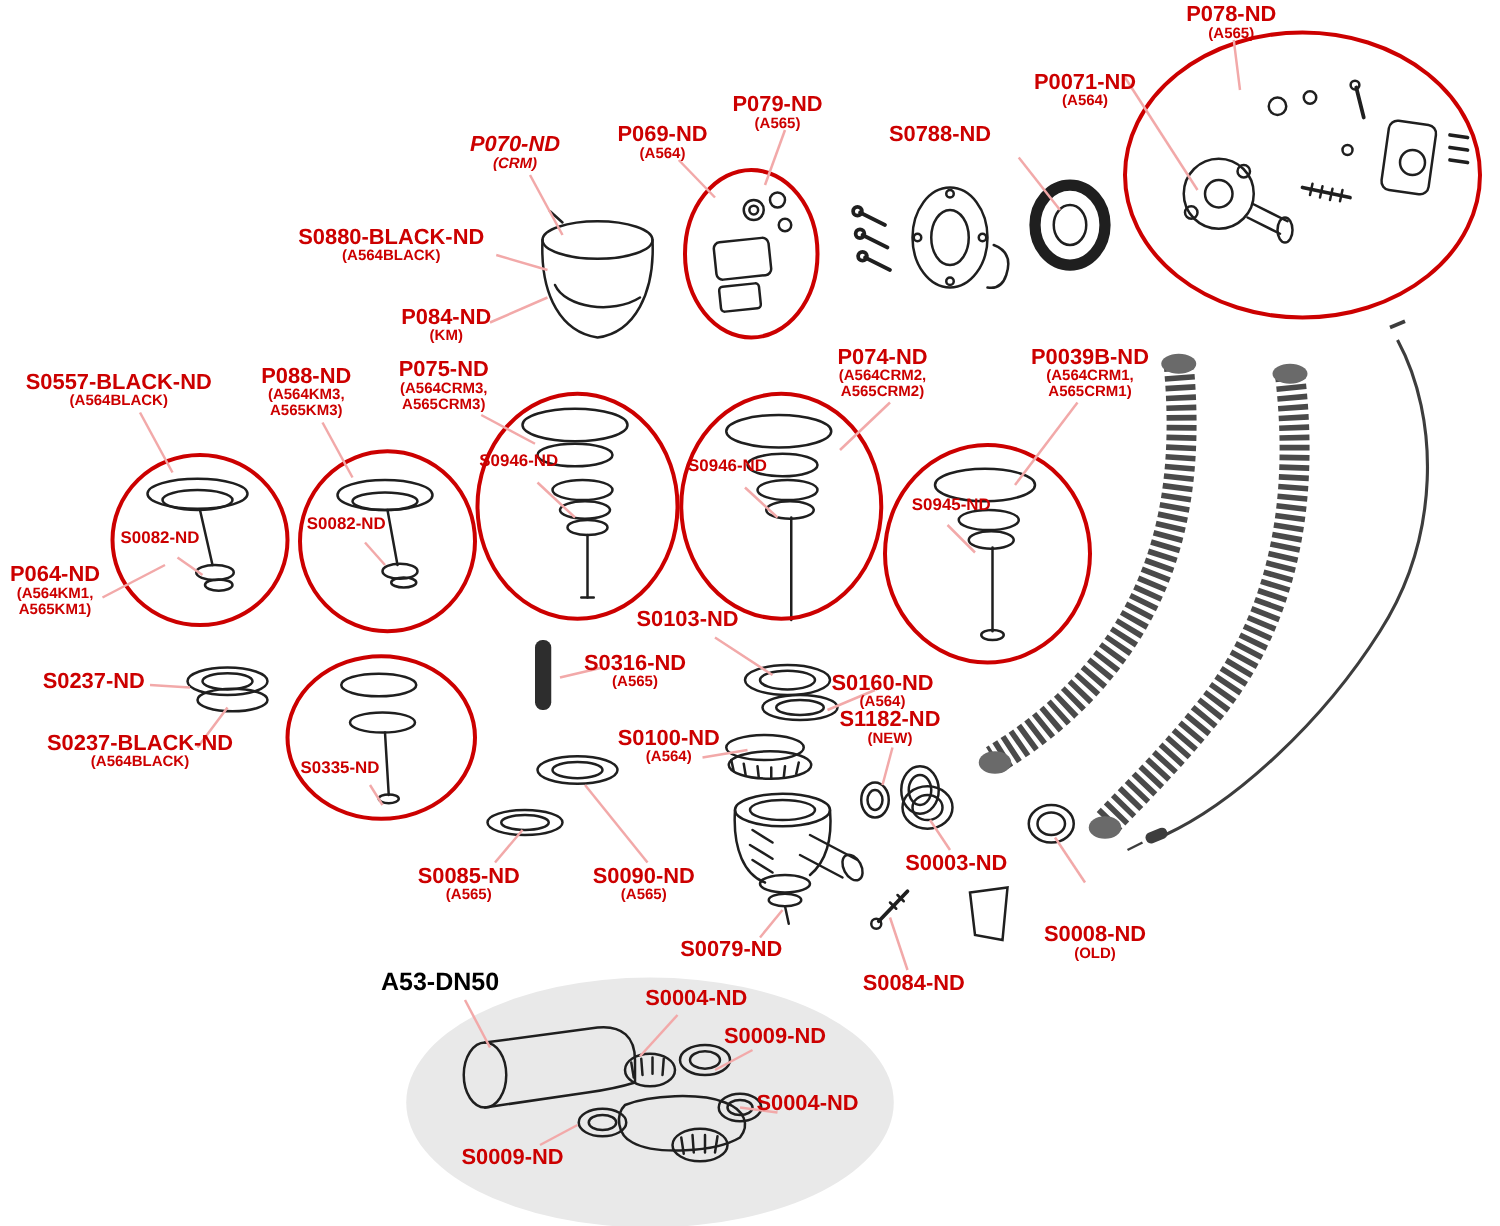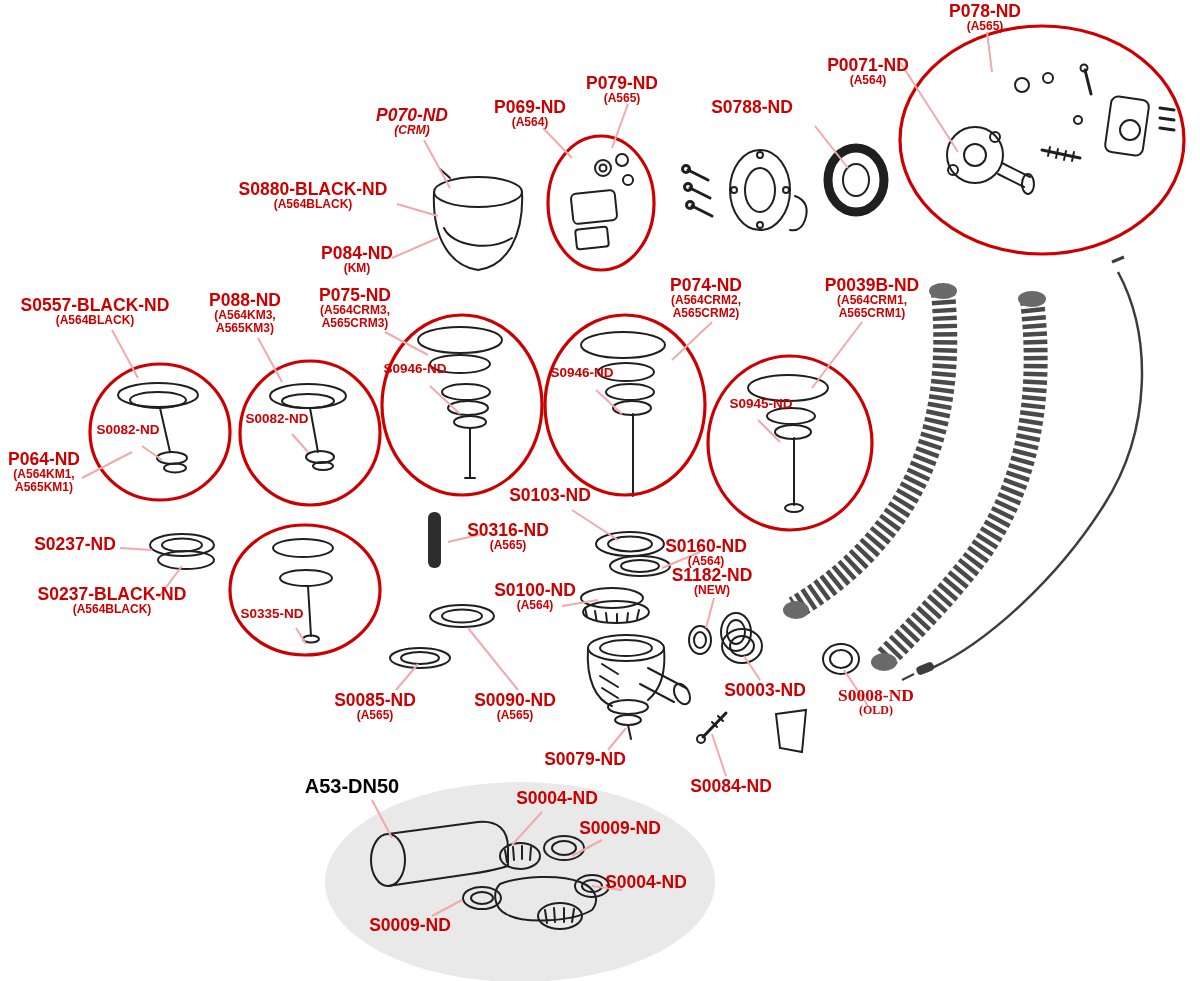--- a/index.html
+++ b/index.html
@@ -430,21 +430,21 @@
 
   </div>
       <div class="label lg" style="left: 765px; top: 681px;">
     <span class="main">S0003-ND</span>
 
   </div>
       <div class="label lg" style="left: 731px; top: 777px;">
     <span class="main">S0084-ND</span>
 
   </div>
-      <div class="label lg" style="left: 876px; top: 686px; font-family: Liberation Serif, serif;">
+      <div class="label lg" style="left: 876px; top: 738px;">
     <span class="main">S0008-ND</span>
     <span class="sub">(OLD)</span>
   </div>
       <div class="label lg gray" style="left: 352px; top: 776px;">
     <span class="main">A53-DN50</span>
 
   </div>
       <div class="label lg" style="left: 557px; top: 789px;">
     <span class="main">S0004-ND</span>
 

